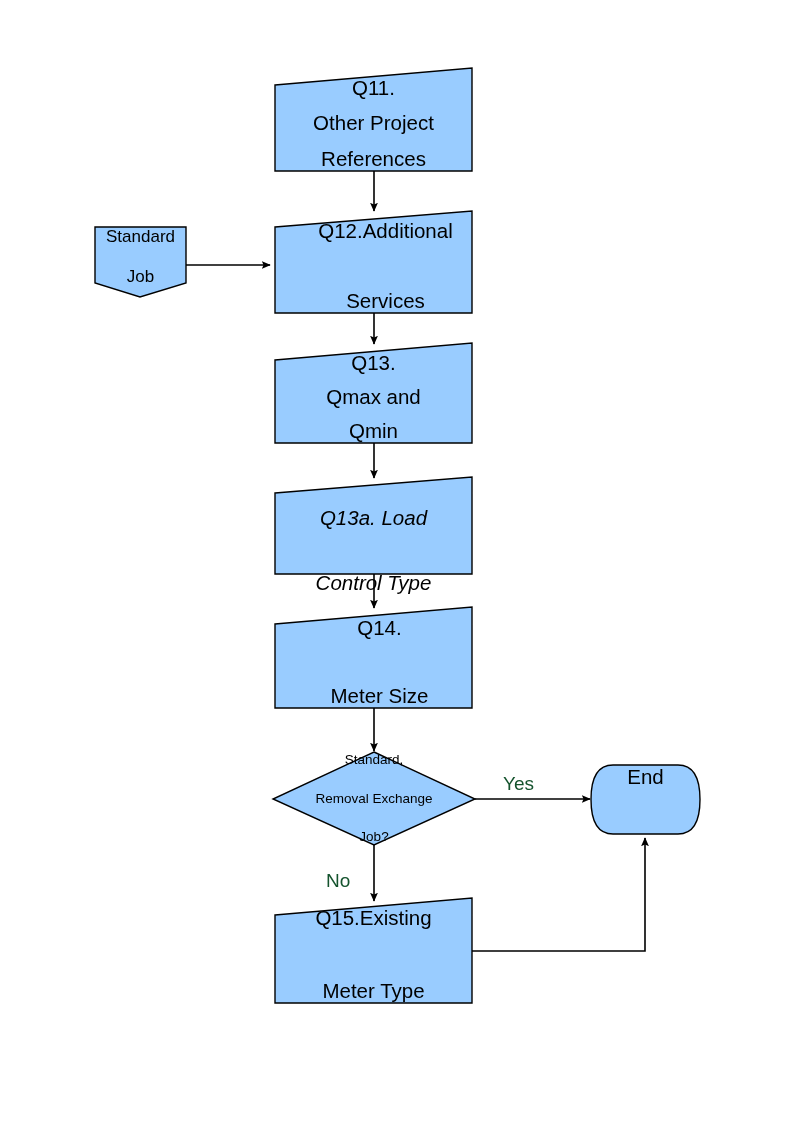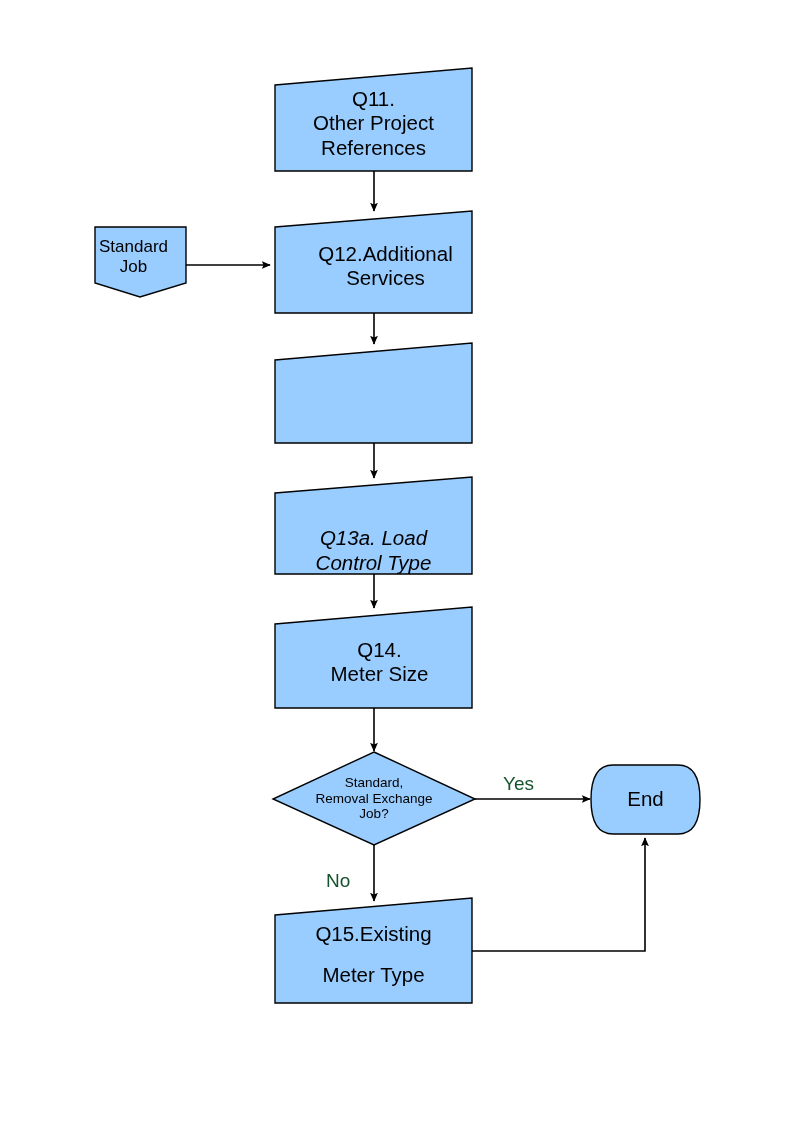--- a/index.html
+++ b/index.html
@@ -24,21 +24,21 @@
     left: 0;
     top: 0;
     width: 794px;
     height: 1123px;
   }
   .node-label {
     position: absolute;
     display: flex;
     flex-direction: column;
     align-items: center;
-    justify-content: center;
+    justify-content: space-between;
     text-align: center;
     color: #000000;
     pointer-events: none;
     line-height: 1.18;
     white-space: pre;
   }
   .lbl-big   { font-size: 20.5px; }
   .lbl-small { font-size: 13.5px; }
   .lbl-edge  { font-size: 19px; }
   .edge-label {
@@ -102,30 +102,35 @@
       <polygon fill="#99CCFF" points="275,915 472,898 472,1003 275,1003"></polygon>
     </g>
   </svg>
 
   <div class="node-label lbl-big" style="left:275px; top:76px; width:197px; height:95px;">
     <span>Q11.</span>
     <span>Other Project</span>
     <span>References</span>
   </div>
 
-  <div class="node-label" style="left:88px; top:227px; width:91px; height:60px; font-size:17px;">
+  <div class="node-label" style="left:95px; top:227px; width:91px; height:60px; font-size:17px;">
     <span>Standard</span>
     <span>Job</span>
   </div>
 
   <div class="node-label lbl-big" style="left:287px; top:219px; width:197px; height:94px;">
     <span>Q12.Additional</span>
     <span>Services</span>
   </div>
 
+  <div class="node-label lbl-big" style="left:275px; top:351px; width:197px; height:92px;">
+    <span>Q13.</span>
+    <span>Qmax and</span>
+    <span>Qmin</span>
+  </div>
 
   <div class="node-label lbl-big" style="left:275px; top:506px; width:197px; height:89px;font-style:italic;">
     <span>Q13a. Load</span>
     <span>Control Type</span>
   </div>
 
   <div class="node-label lbl-big" style="left:275px; top:616px; width:209px; height:92px;">
     <span>Q14.</span>
     <span>Meter Size</span>
   </div>

